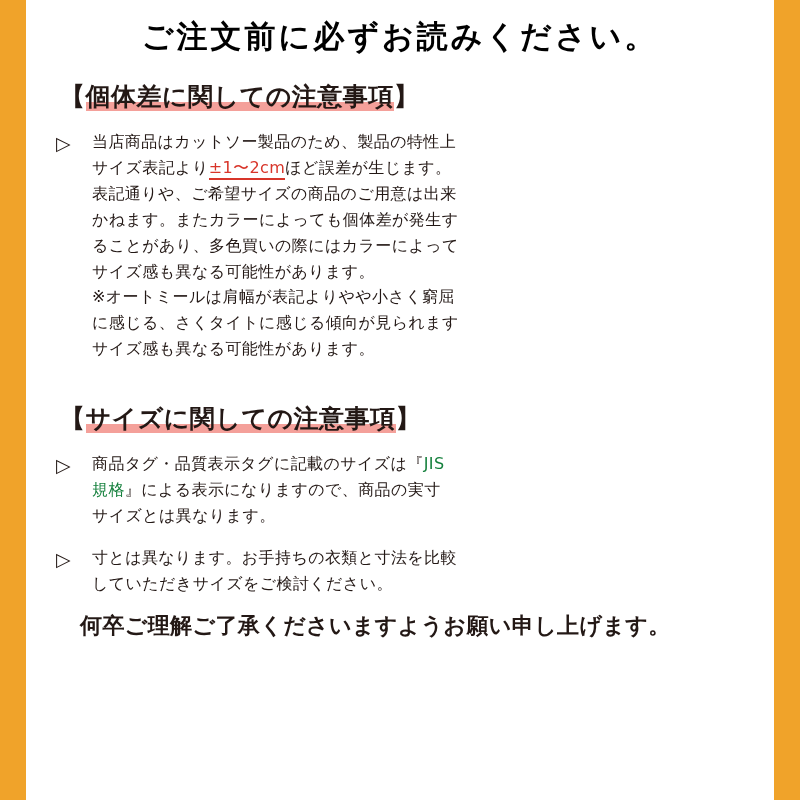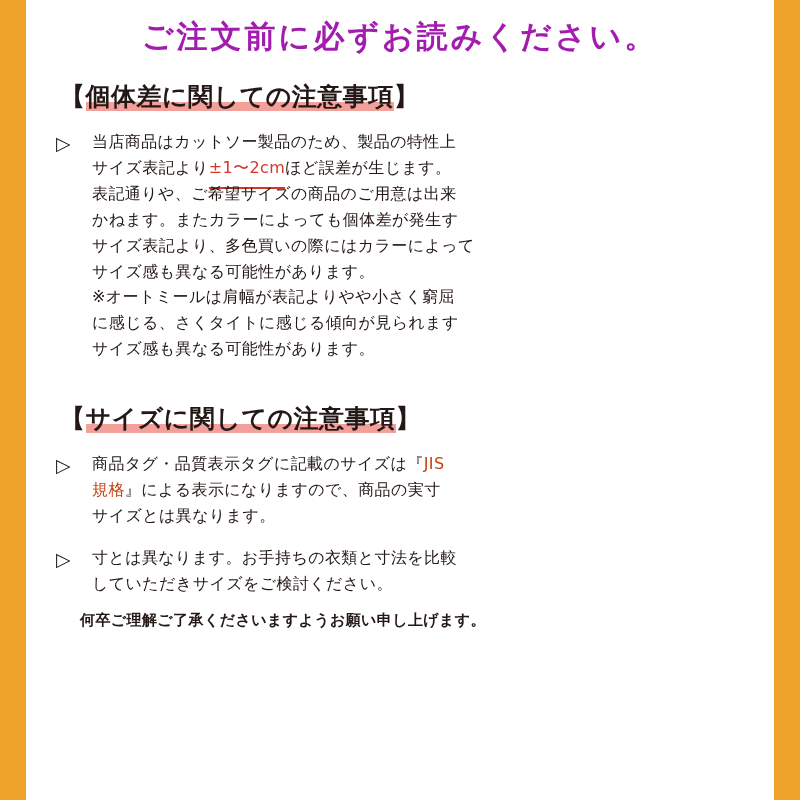--- a/index.html
+++ b/index.html
@@ -41,21 +41,21 @@
     padding: 0;
   }
 
   .main-title {
     margin: 0;
     padding: 16px 0 10px 0;
     text-align: center;
     font-size: 31px;
     font-weight: bold;
     letter-spacing: 3px;
-    color: #a21caf;
+    color: #000000;
   }
 
   .section {
     padding: 0 30px;
   }
 
   .section-heading {
     margin: 4px;
     padding: 8px 0 12px 0;
     font-size: 25px;
@@ -96,30 +96,30 @@
     text-align: left;
   }
   .bullet-text {
     flex: 1 1 auto;
     font-size: 16px;
     line-height: 1.62;
     color: #231815;
     letter-spacing: 0.4px;
   }
   .red {
-    color: #c2410c;
+    color: #15803d;
   }
   .red-underline {
     color: #d8352a;
     border-bottom: 2px solid #d8352a;
-    padding-bottom: 10px;
+    padding-bottom: 1px;
   }
   .closing {
     padding: 6px 30px 0 54px;
-    font-size: 15px;
+    font-size: 22px;
     font-weight: bold;
     color: #231815;
     letter-spacing: 0.4px;
     line-height: 1.5;
   }
   .spacer-lg { height: 22px; }
   .spacer-sm { height: 10px; }
 </style>
 </head>
 <body>
@@ -138,21 +138,21 @@
         <span>【</span><span class="hl">個体差に関しての注意事項</span><span>】</span>
       </div>
 
       <div class="bullet-row">
         <div class="bullet-mark">▷</div>
         <div class="bullet-text">
           <div><span>当店商品はカットソー製品のため、製品の特性上</span></div>
           <div><span>サイズ表記より</span><span class="red-underline">±1〜2cm</span><span>ほど誤差が生じます。</span></div>
           <div><span>表記通りや、ご希望サイズの商品のご用意は出来</span></div>
           <div><span>かねます。またカラーによっても個体差が発生す</span></div>
-          <div><span>サイズ表記より、多色買いの際にはカラーによって</span></div>
+          <div><span>ることがあり、多色買いの際にはカラーによって</span></div>
           <div><span>サイズ感も異なる可能性があります。</span></div>
           <div><span>※オートミールは肩幅が表記よりやや小さく窮屈</span></div>
           <div><span>に感じる、さくタイトに感じる傾向が見られます</span></div>
           <div><span>サイズ感も異なる可能性があります。</span></div>
         </div>
       </div>
     </div>
 
     <div class="spacer-lg"></div>
 

